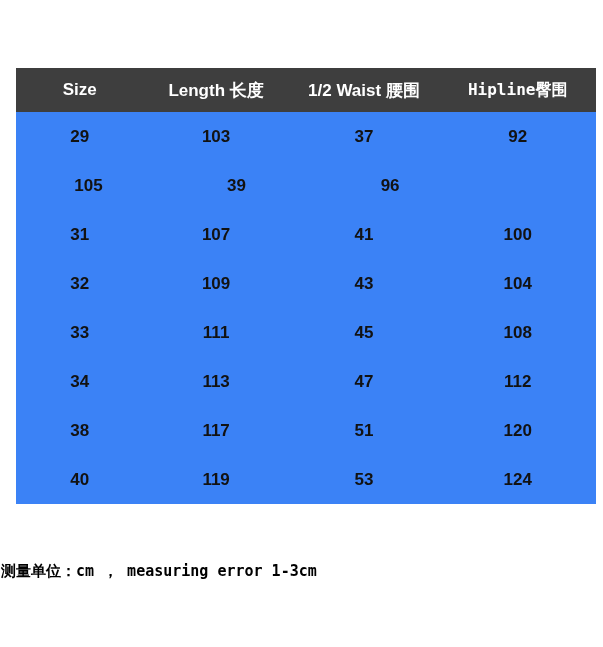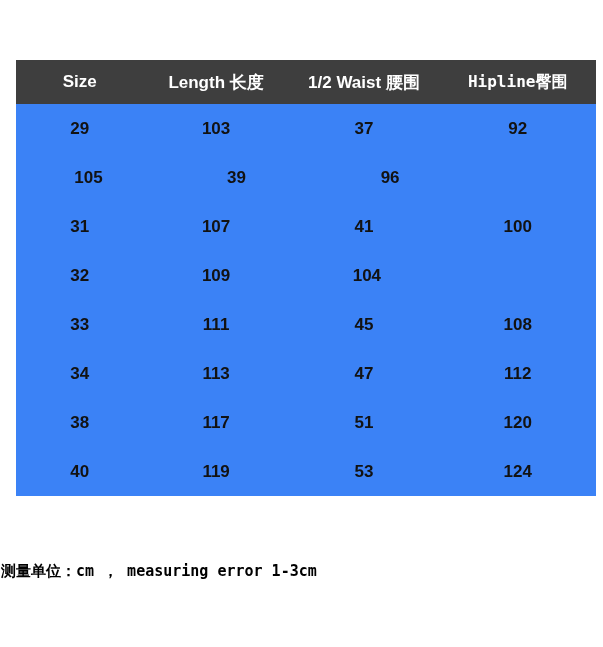--- a/index.html
+++ b/index.html
@@ -10,21 +10,21 @@
     width: 603px;
     height: 647px;
     background: #ffffff;
     position: relative;
     overflow: hidden;
     font-family: "Liberation Sans", sans-serif;
   }
   .size-table {
     position: absolute;
     left: 16px;
-    top: 60px;
+    top: 68px;
     width: 580px;
   }
   .thead {
     display: flex;
     align-items: center;
     height: 44px;
     background: #3e3e3e;
     color: #ffffff;
     font-weight: 700;
     font-size: 17px;
@@ -87,20 +87,21 @@
   </div>
   <div class="trow">
     <div class="cell c1">31</div>
     <div class="cell c2">107</div>
     <div class="cell c3">41</div>
     <div class="cell c4">100</div>
   </div>
   <div class="trow">
     <div class="cell c1">32</div>
     <div class="cell c2">109</div>
+    <div class="cell c3">43</div>
     <div class="cell c4">104</div>
   </div>
   <div class="trow">
     <div class="cell c1">33</div>
     <div class="cell c2">111</div>
     <div class="cell c3">45</div>
     <div class="cell c4">108</div>
   </div>
   <div class="trow">
     <div class="cell c1">34</div>

